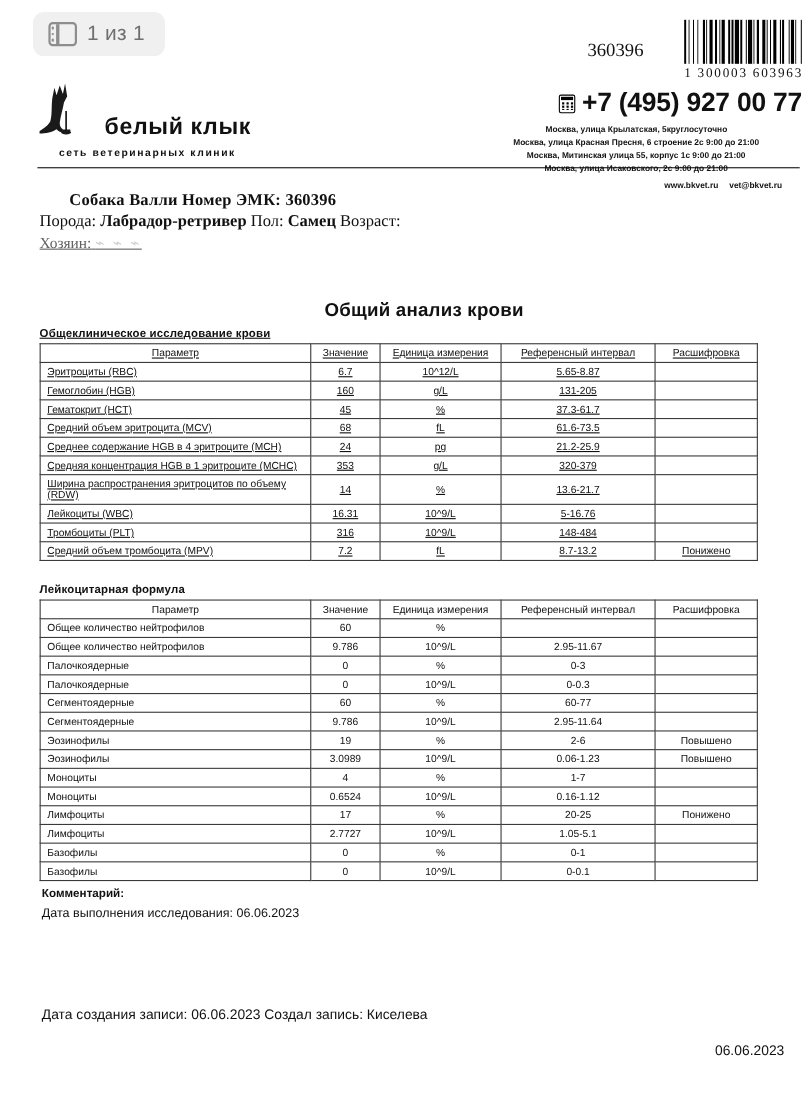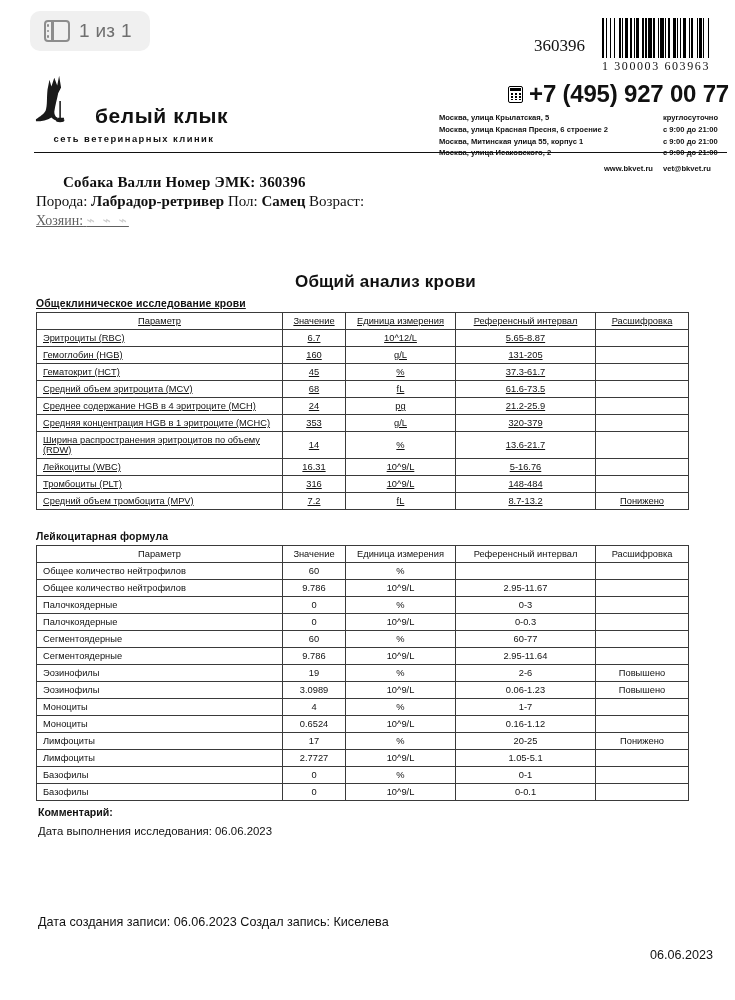--- a/index.html
+++ b/index.html
@@ -31,21 +31,21 @@
     position:absolute; left:2.5px; width:2.5px; height:2.5px; background:#8d8d8d; border-radius:50%;
   }
   .pb-icon .d1 { top:4px; } .pb-icon .d2 { top:9.5px; } .pb-icon .d3 { top:15px; }
   .pb-text { font-size: 19px; color: #6f6f6f; letter-spacing: .3px; }
 
   
   .doc-num {
     position: absolute; right: 150px; top: 36px;
     font-family: "Liberation Serif", serif; font-size: 17px; color:#111;
   }
-  .barcode-wrap { position:absolute; right: 24px; top: 18px; width: 140px; padding-left: 31px; }
+  .barcode-wrap { position:absolute; right: 4px; top: 18px; width: 140px; padding-left: 31px; }
   .barcode { height: 40px; display:flex; align-items:flex-end; gap:0; }
   .barcode i { display:block; background:#000; height:100%; }
   .barcode-digits {
     font-family: "Liberation Serif", serif; font-size: 12px;
     letter-spacing: 1.6px; margin-top: 1px; text-align:right; padding-right:2px;
     white-space: nowrap;
   }
 
   .logo-block { position:absolute; left: 34px; top: 72px; width: 220px; }
   .logo-row { display:flex; align-items:flex-end; gap:3px; }
@@ -71,21 +71,21 @@
       linear-gradient(#000,#000) 8.4px 0/2px 2px no-repeat,
       linear-gradient(#000,#000) 0 3.3px/2px 2px no-repeat,
       linear-gradient(#000,#000) 4.2px 3.3px/2px 2px no-repeat,
       linear-gradient(#000,#000) 8.4px 3.3px/2px 2px no-repeat,
       linear-gradient(#000,#000) 0 6.6px/2px 2px no-repeat,
       linear-gradient(#000,#000) 4.2px 6.6px/2px 2px no-repeat,
       linear-gradient(#000,#000) 8.4px 6.6px/2px 2px no-repeat;
   }
   .phone-num { font-size: 24px; font-weight: bold; letter-spacing: -.2px; }
   .addr-table { margin-top: 4px; font-size: 7.6px; font-weight: bold; line-height: 1.55; }
-  .addr-row { display:flex; justify-content:space-between; }
+  .addr-row { display:flex; justify-content:center; }
   .addr-row .a { text-align:right; }
   .addr-row .h { width: 66px; text-align:left; }
   .web-row { display:flex; justify-content:flex-end; gap:10px; margin-top:1px; }
   .web-row .a { text-align:right; }
   .web-row .h { width:66px; text-align:left; }
 
   .rule { position:absolute; left:34px; right:8px; top:152px; border-top:1.6px solid #111; }
 
   
   .patient { position:absolute; left:36px; top:174px; font-family:"Liberation Serif", serif; }

